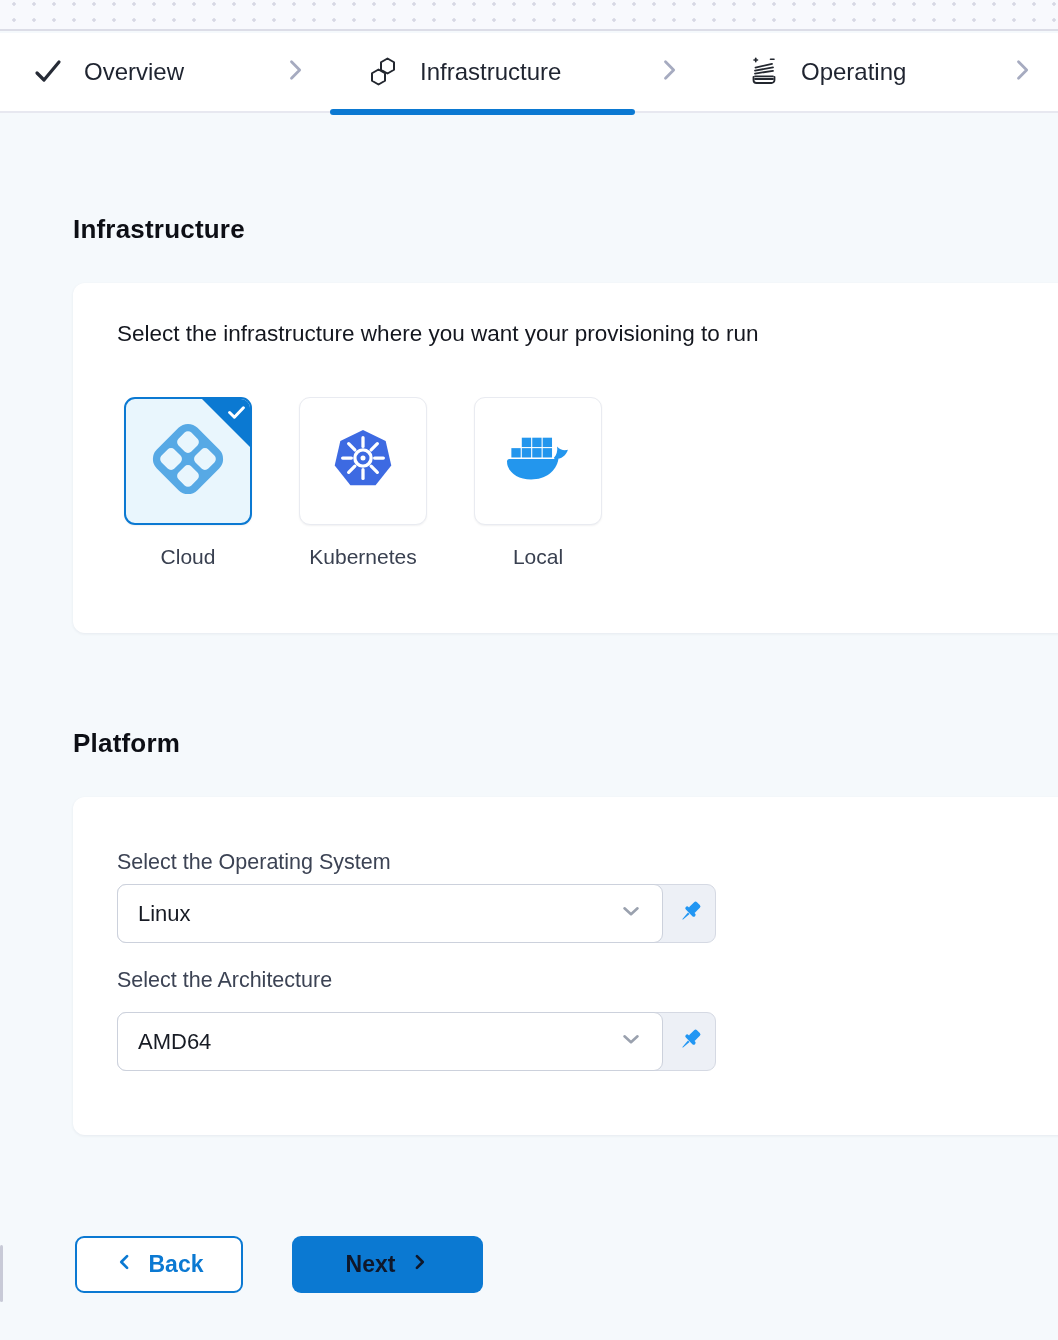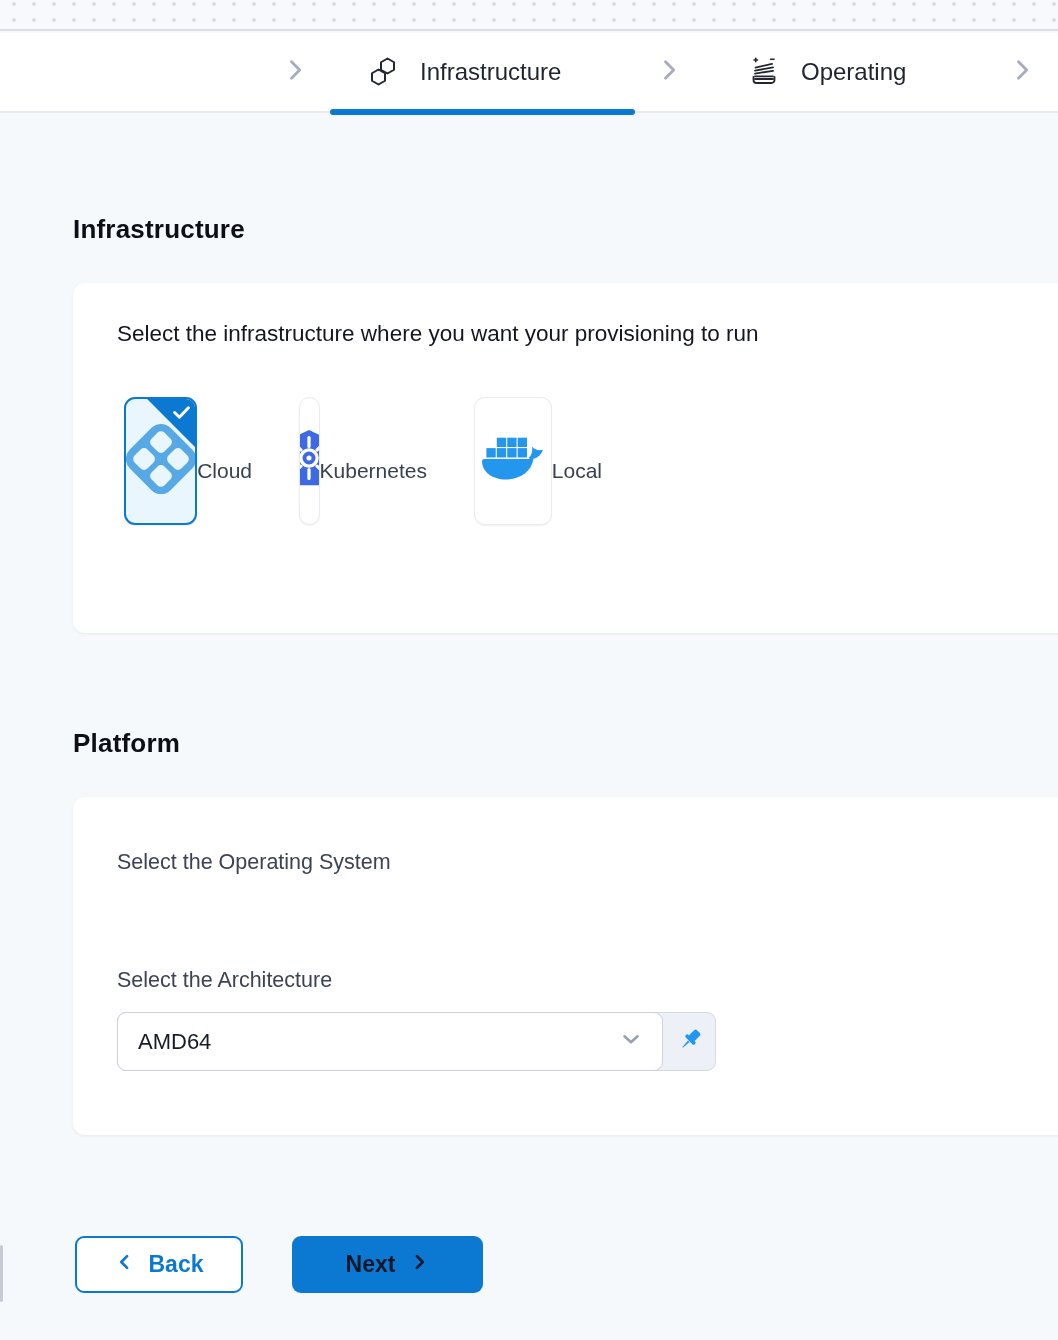--- a/index.html
+++ b/index.html
@@ -55,21 +55,21 @@
     position:absolute;left:73px;width:997px;background:#ffffff;
     border-radius:12px;box-shadow:0 1px 3px rgba(25,39,70,.07);
   }
   .card-infra{top:283px;height:350px;}
   .card-platform{top:797px;height:338px;}
   .prompt{
     position:absolute;left:44px;top:38px;margin:0;
     font-size:22.5px;color:#14171f;
   }
   .options{position:absolute;left:51px;top:114px;display:flex;gap:47px;}
-  .option{width:128px;display:flex;flex-direction:row;align-items:center;}
+  .option{width:128px;display:flex;flex-direction:column;align-items:center;}
   .tile{
     position:relative;width:128px;height:128px;background:#fff;
     border:1px solid #e9ebf1;border-radius:11px;
     display:flex;align-items:center;justify-content:center;
     box-shadow:0 1px 2px rgba(16,24,40,.06);cursor:pointer;overflow:hidden;
   }
   .tile.selected{background:#e9f6fd;border:2px solid var(--accent);}
   .ribbon{
     position:absolute;top:-1px;right:-1px;width:50px;height:50px;
     background:var(--accent);
@@ -119,20 +119,28 @@
     background:#bdbecd;border-radius:2px;opacity:.8;
   }
 </style>
 </head>
 <body>
 
 <div class="dot-strip"></div>
 
 <nav class="navbar">
 
+  <div class="step" style="left:33px">
+    <span>
+      <svg width="30" height="30" viewBox="0 0 30 30" fill="none">
+        <path d="M4 16 L11 23 L26 5" stroke="#262b36" stroke-width="3.2" stroke-linecap="round" stroke-linejoin="round"></path>
+      </svg>
+    </span>
+    <span>Overview</span>
+  </div>
 
   <span class="sep" style="left:281px">
     <svg width="28" height="28" viewBox="0 0 24 24" fill="none">
       <path d="M9 5 L16 12 L9 19" stroke="#a6abc0" stroke-width="2.4" stroke-linecap="round" stroke-linejoin="round"></path>
     </svg>
   </span>
 
   <div class="step" style="left:367px">
     <span>
       <svg width="32" height="32" viewBox="0 0 32 32" fill="none" stroke="#23272f" stroke-width="2" stroke-linejoin="round">
@@ -250,45 +258,67 @@
     </div>
 
   </div>
 </section>
 
 <h2 class="section-title" id="platform-title">Platform</h2>
 
 <section class="card card-platform">
 
   <div class="field-label" id="os-label">Select the Operating System</div>
-
-  <div class="field-label" id="arch-label">Select the Architecture</div>
-  <div class="select-group" id="arch-group">
+  <div class="select-group" id="os-group">
     <div class="group-bg"></div>
     <div class="select-box">
-      <span>AMD64</span>
+      <span>Linux</span>
       <span>
         <svg width="26" height="26" viewBox="0 0 24 24" fill="none">
           <path d="M6 9.5 L12 15 L18 9.5" stroke="#9aa1ae" stroke-width="2.4" stroke-linecap="round" stroke-linejoin="round"></path>
         </svg>
       </span>
     </div>
     <button class="pin-btn">
       <span>
         <svg width="30" height="30" viewBox="0 0 24 24">
           <g transform="rotate(45 12 12)" fill="#2196f3">
             <rect x="8.8" y="2.5" width="6.4" height="8.5" rx="1.6"></rect>
             <rect x="6.8" y="10" width="10.4" height="3" rx="1.5"></rect>
             <path d="M11.1 13.4 h1.8 l-0.55 6.8 a0.42 0.42 0 0 1 -0.7 0 Z"></path>
           </g>
         </svg>
       </span>
     </button>
   </div>
 
+  <div class="field-label" id="arch-label">Select the Architecture</div>
+  <div class="select-group" id="arch-group">
+    <div class="group-bg"></div>
+    <div class="select-box">
+      <span>AMD64</span>
+      <span>
+        <svg width="26" height="26" viewBox="0 0 24 24" fill="none">
+          <path d="M6 9.5 L12 15 L18 9.5" stroke="#9aa1ae" stroke-width="2.4" stroke-linecap="round" stroke-linejoin="round"></path>
+        </svg>
+      </span>
+    </div>
+    <button class="pin-btn">
+      <span>
+        <svg width="30" height="30" viewBox="0 0 24 24">
+          <g transform="rotate(45 12 12)" fill="#2196f3">
+            <rect x="8.8" y="2.5" width="6.4" height="8.5" rx="1.6"></rect>
+            <rect x="6.8" y="10" width="10.4" height="3" rx="1.5"></rect>
+            <path d="M11.1 13.4 h1.8 l-0.55 6.8 a0.42 0.42 0 0 1 -0.7 0 Z"></path>
+          </g>
+        </svg>
+      </span>
+    </button>
+  </div>
+
 </section>
 
 <div class="actions">
   <button class="btn btn-back">
     <span>
       <svg width="20" height="20" viewBox="0 0 24 24" fill="none">
         <path d="M14.5 5 L7.5 12 L14.5 19" stroke="currentColor" stroke-width="3.2" stroke-linecap="round" stroke-linejoin="round"></path>
       </svg>
     </span>
     <span>Back</span>

